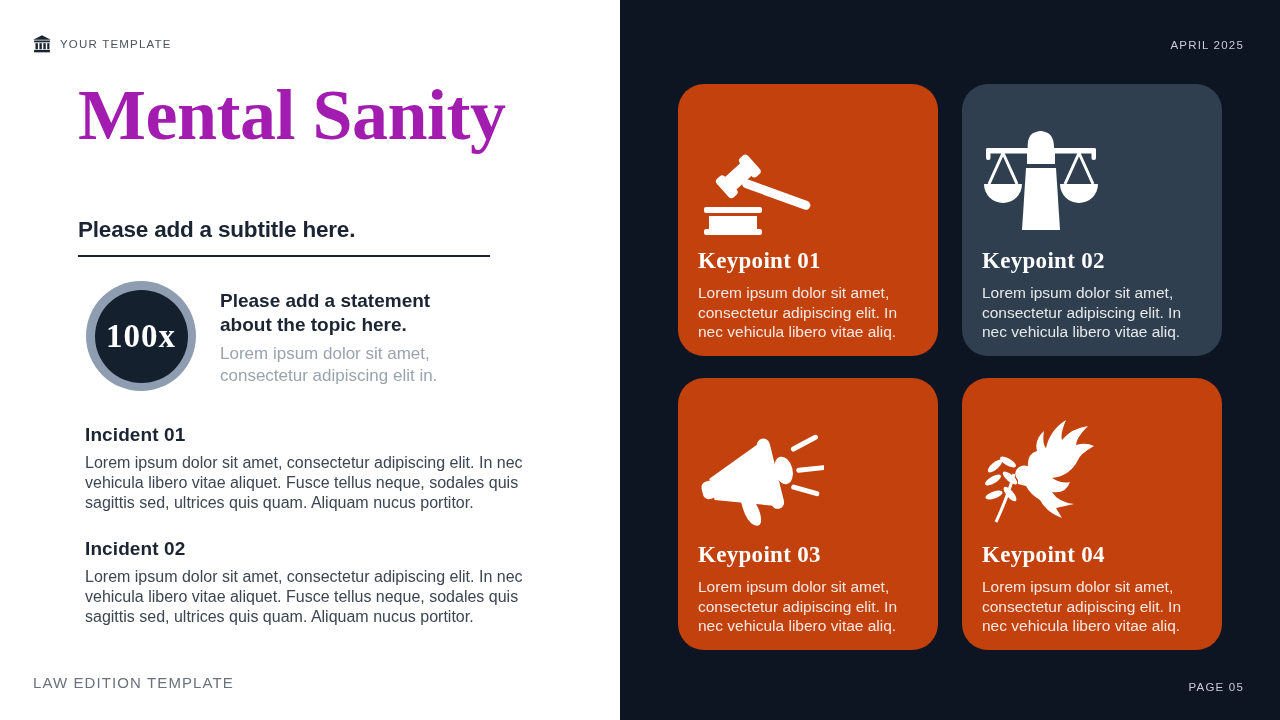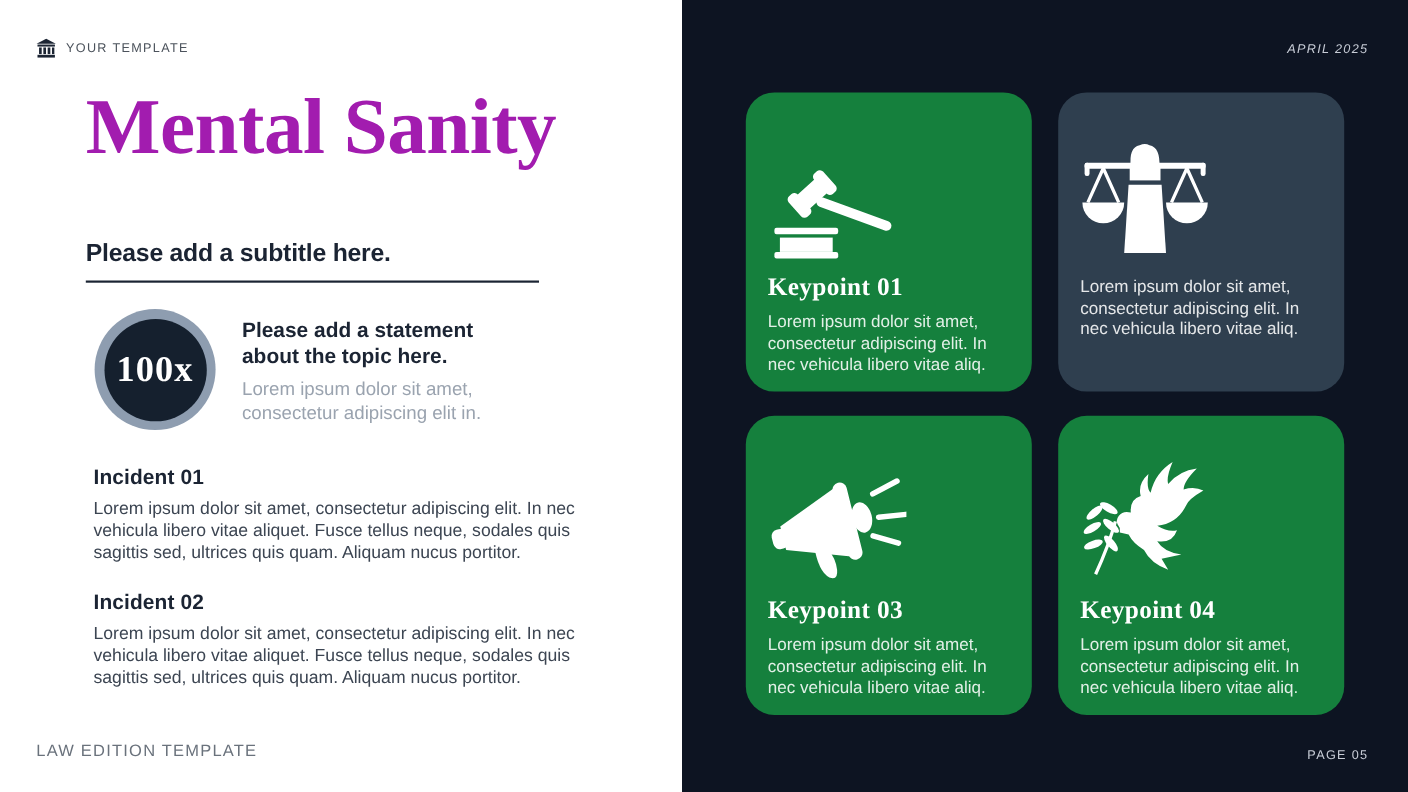--- a/index.html
+++ b/index.html
@@ -41,27 +41,27 @@
   .incident h3 { font-size: 19px; font-weight: 700; color: #1b2433; letter-spacing: 0.1px; }
   .incident p { width: 462px; margin-top: 7px; font-size: 16px; line-height: 19.8px; color: #3c4552; }
 
   .footer-left { position: absolute; left: 33px; top: 674px;
     font-size: 15px; letter-spacing: 1.1px; color: #6a727c; }
 
   
   .right-panel { position: absolute; left: 620px; top: 0; width: 660px; height: 720px; background: #0d1422; }
 
   .date { position: absolute; right: 36px; top: 39px;
-    font-size: 11.5px; letter-spacing: 1.2px; color: #c7ccd6; font-style: italic; }
+    font-size: 11.5px; letter-spacing: 1.2px; color: #c7ccd6; }
 
   .cards { position: absolute; left: 58px; top: 84px; display: grid;
     grid-template-columns: 260px 260px; grid-auto-rows: 272px; column-gap: 24px; row-gap: 22px; }
 
   .card { border-radius: 26px; padding: 0 20px; display: flex; flex-direction: column; }
-  .card-light { background: #15803d; }
+  .card-light { background: #c2410c; }
   .card-dark  { background: #2f3f4f; }
 
   .card-icon { height: 158px; display: flex; align-items: flex-end; padding-bottom: 6px; }
   .card-icon svg { display: block; }
 
   .card h3 { font-family: "Liberation Serif", "DejaVu Serif", serif; font-weight: 600;
     font-size: 23px; color: #ffffff; letter-spacing: 0.3px; margin-top: 6px; }
   .card p { width: 224px; margin-top: 9px; font-size: 15.5px; line-height: 19.6px;
     color: rgba(255,255,255,0.88); }
 
@@ -159,20 +159,21 @@
 
             <path d="M44 40 L74 40 L78 102 L40 102 Z"></path>
 
             <path d="M21 25 L7 56 M21 25 L35 56" stroke="#ffffff" stroke-width="3" fill="none"></path>
             <path d="M2 56 L40 56 A19 19 0 0 1 2 56 Z"></path>
 
             <path d="M97 25 L83 56 M97 25 L111 56" stroke="#ffffff" stroke-width="3" fill="none"></path>
             <path d="M78 56 L116 56 A19 19 0 0 1 78 56 Z"></path>
           </svg>
         </div>
+        <h3>Keypoint 02</h3>
         <p>Lorem ipsum dolor sit amet, consectetur adipiscing elit. In nec vehicula libero vitae aliq.</p>
       </div>
 
       <div class="card card-light">
         <div class="card-icon">
           <svg width="126" height="104" viewBox="0 0 126 104" fill="#ffffff">
             <g transform="rotate(-14 55 50)">
               <rect x="2" y="44" width="14" height="18" rx="6"></rect>
               <polygon points="12,42 68,20 68,84 12,64"></polygon>
               <rect x="66" y="16" width="13" height="72" rx="6.5"></rect>

